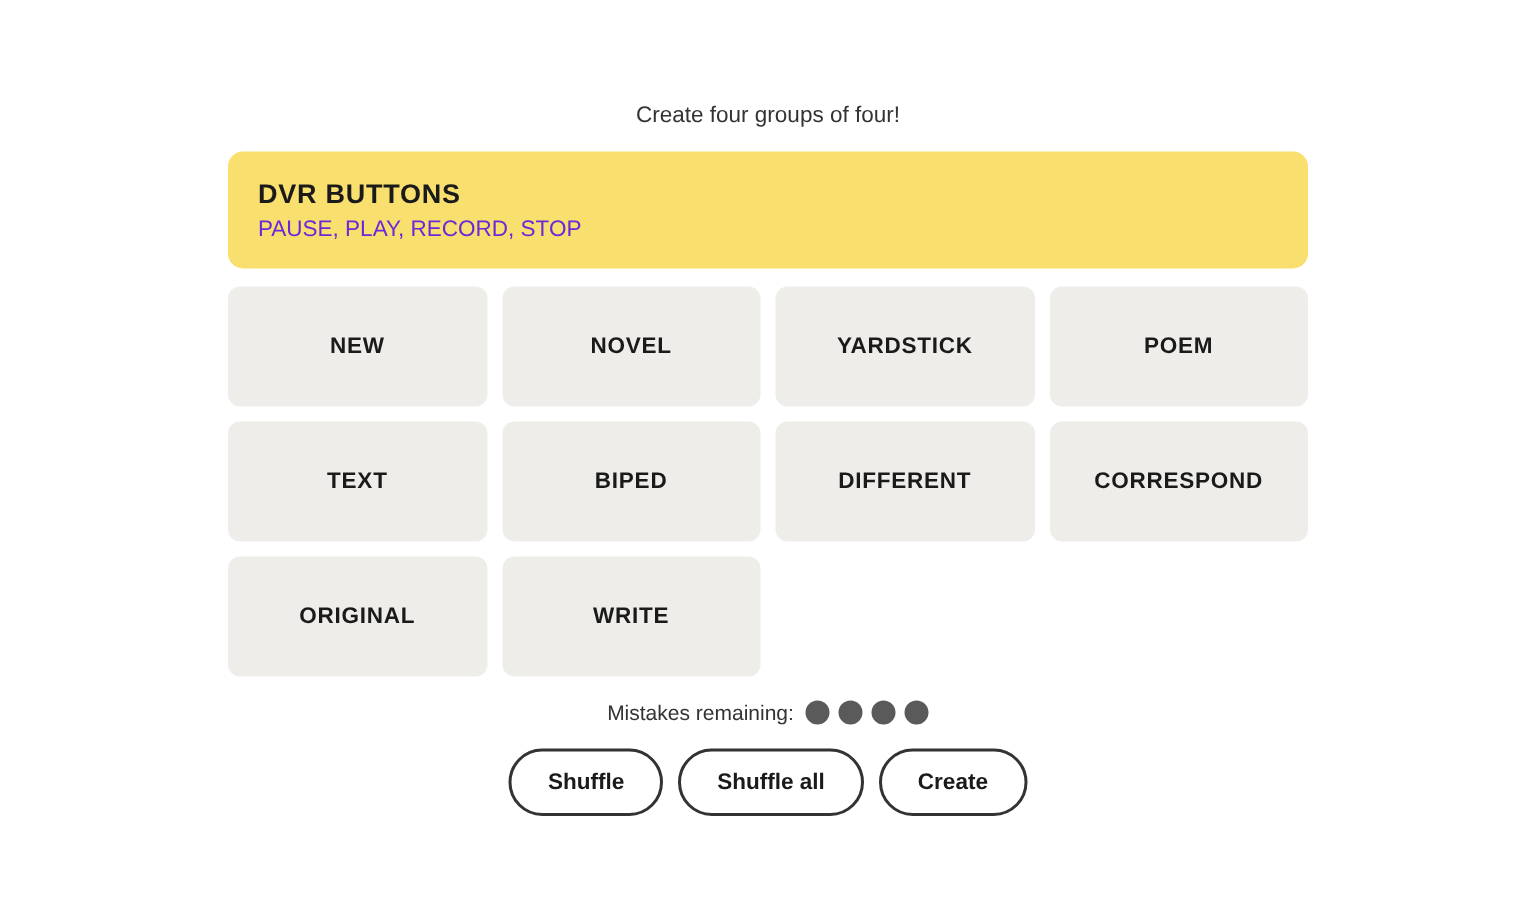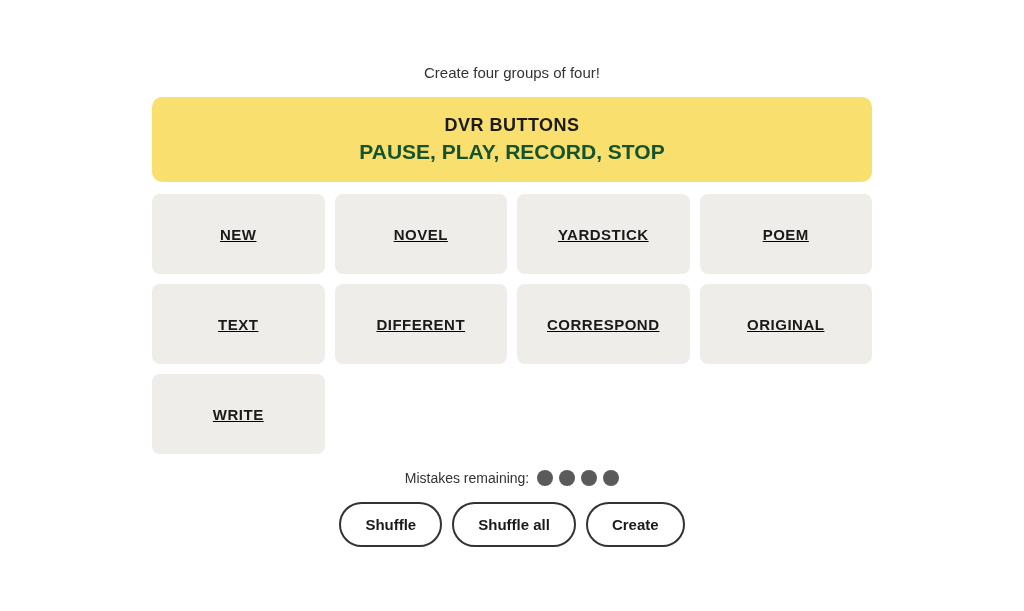--- a/index.html
+++ b/index.html
@@ -30,44 +30,42 @@
       font-size: 15px;
       color: #333;
       margin-bottom: 4px;
     }
 
     .solved-group {
       width: 100%;
       background: #f9df6d;
       border-radius: 10px;
       padding: 18px 20px;
-      text-align: center;
     }
 
     .solved-group-title {
       font-size: 18px;
       font-weight: 800;
       color: #1a1a1a;
       text-transform: uppercase;
       letter-spacing: 0.5px;
     }
 
     .solved-group-words {
-      font-size: 21px;
-      color: #14532d;
+      font-size: 15px;
+      color: #6d28d9;
       margin-top: 4px;
-      font-weight: 700;
+      font-weight: 400;
     }
 
     .grid {
       width: 100%;
       display: grid;
       grid-template-columns: repeat(4, 1fr);
       gap: 10px;
-      text-decoration: underline;
     }
 
     .tile {
       background: #efedea;
       border-radius: 8px;
       display: flex;
       align-items: center;
       justify-content: center;
       height: 80px;
       cursor: pointer;
@@ -156,20 +154,23 @@
       <button class="tile">
         <span class="tile-text">YARDSTICK</span>
       </button>
       <button class="tile">
         <span class="tile-text">POEM</span>
       </button>
       <button class="tile">
         <span class="tile-text">TEXT</span>
       </button>
       <button class="tile">
+        <span class="tile-text">BIPED</span>
+      </button>
+      <button class="tile">
         <span class="tile-text">DIFFERENT</span>
       </button>
       <button class="tile">
         <span class="tile-text">CORRESPOND</span>
       </button>
       <button class="tile">
         <span class="tile-text">ORIGINAL</span>
       </button>
       <button class="tile">
         <span class="tile-text">WRITE</span>

